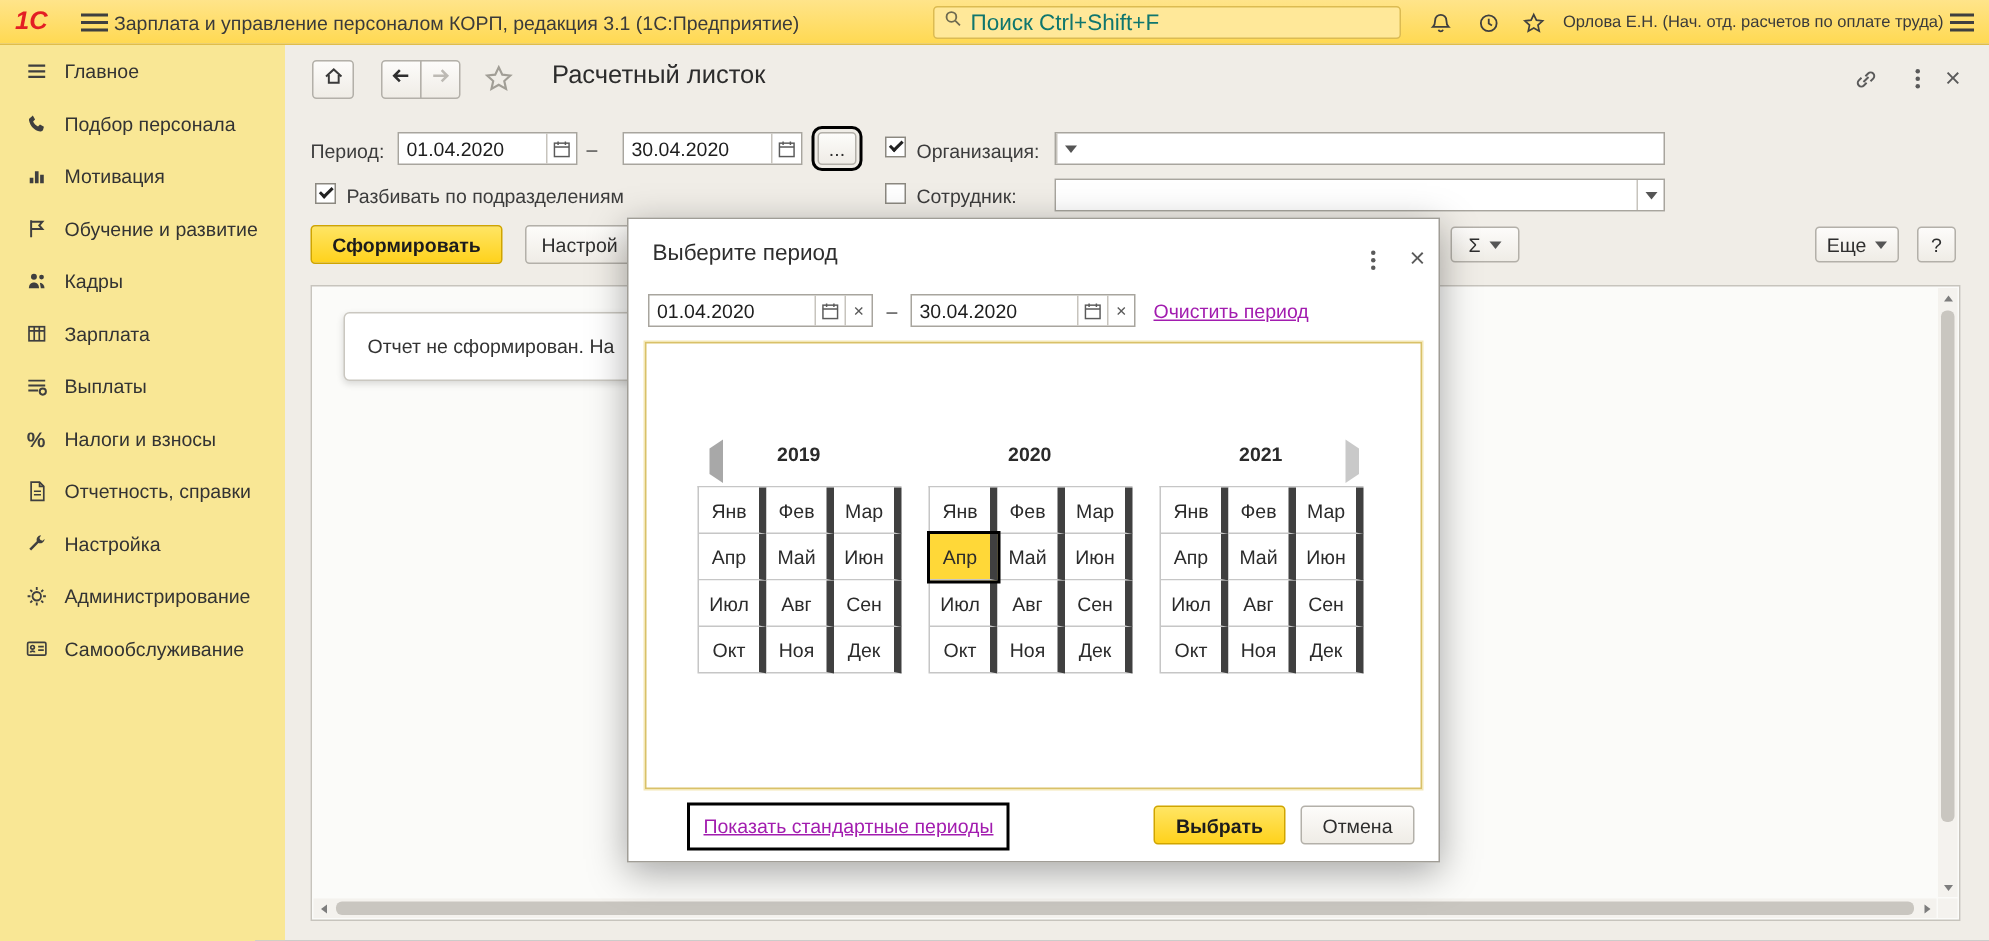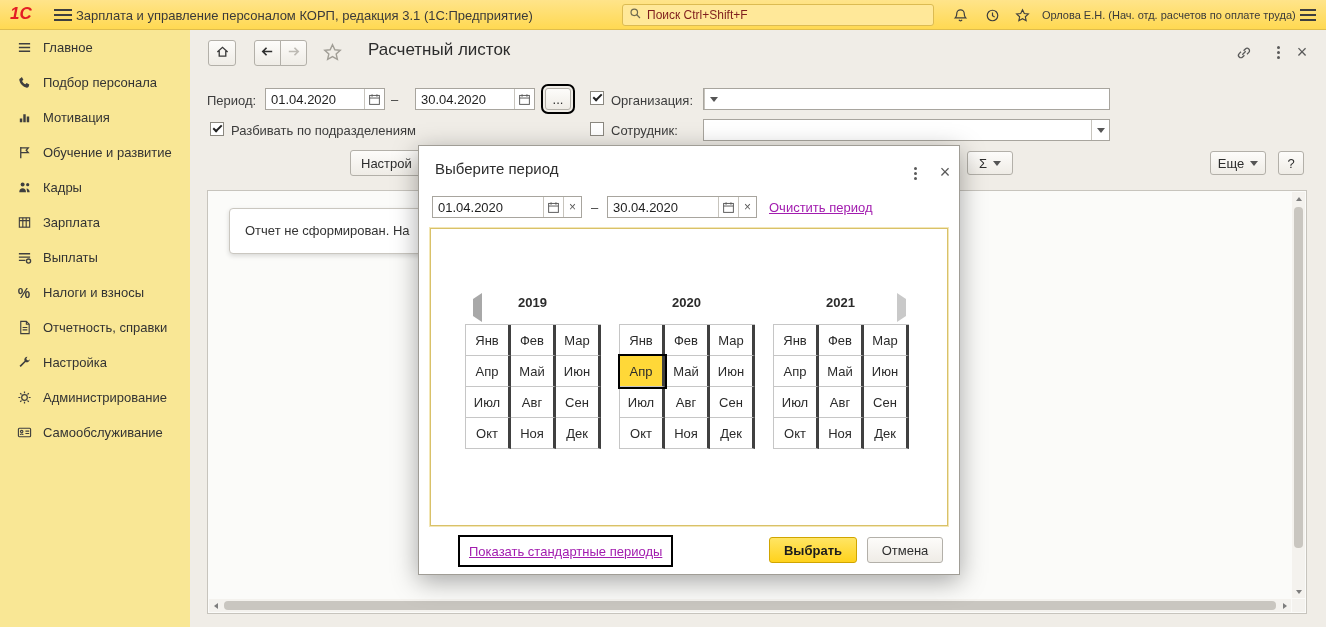--- a/index.html
+++ b/index.html
@@ -9,21 +9,21 @@
   
   .topbar { position: absolute; left: 0; top: 0; width: 1326px; height: 30px;
     background: linear-gradient(#ffe48a, #ffd952); border-bottom: 1px solid #e0bd4b; z-index: 10; }
   .logo { position: absolute; left: 10px; top: 4px; font-size: 17px; font-weight: bold; font-style: italic; color: #e31e24; }
   .hamburger { position: absolute; left: 54px; top: 9px; width: 18px; cursor: pointer; }
   .hamburger i, .svc-menu i { display: block; height: 2px; background: #3f3f3f; margin: 0 0 3px 0; }
   .topbar-title { position: absolute; left: 76px; top: 8px; font-size: 13px; color: #3a3a3a; }
   .searchbox { position: absolute; left: 622px; top: 4px; width: 312px; height: 22px;
     background: #ffe899; border: 1px solid #dcbb52; border-radius: 3px;
     display: flex; align-items: center; padding: 0 6px; gap: 5px; }
-  .searchbox .ph { font-size: 12px; color: #7f1d1d; }
+  .searchbox .ph { font-size: 15px; color: #0f766e; }
   .tb-ico { position: absolute; top: 6px; width: 20px; height: 18px; display: flex; align-items: center; justify-content: center; cursor: pointer; }
   .user-name { position: absolute; left: 1042px; top: 9px; font-size: 11px; color: #3a3a3a; cursor: pointer; }
   .svc-menu { position: absolute; left: 1300px; top: 9px; width: 16px; cursor: pointer; }
 
   
   .sidebar { position: absolute; left: 0; top: 30px; width: 190px; height: 597px; background: #f9e795; }
   .side-item { height: 35px; display: flex; align-items: center; padding-left: 16px; gap: 11px;
     font-size: 13px; color: #333; cursor: pointer; }
   .side-item .ic { width: 16px; height: 16px; display: flex; align-items: center; justify-content: center; }
   .pct { font-size: 14px; font-weight: bold; color: #3f3f3f; }
@@ -74,21 +74,21 @@
 
   
   .dialog { position: absolute; left: 418px; top: 145px; width: 542px; height: 430px; background: #fff;
     border: 1px solid #a09d96; box-shadow: 0 6px 24px rgba(0,0,0,.35); z-index: 100; }
   .dlg-title { position: absolute; left: 16px; top: 14px; font-size: 15px; color: #2e2e2e; }
   .calbox { position: absolute; left: 11px; top: 82px; width: 518px; height: 298px;
     background: #fff; border: 1px solid #d9c169; box-shadow: 0 0 0 1px #f3e7b6; }
   .yr { position: absolute; top: 66px; width: 135px; text-align: center; font-size: 13px; font-weight: bold; color: #2b2b2b; }
   .mgrid { position: absolute; top: 95px; display: grid; grid-template-columns: repeat(3, 45px);
     border-top: 1px solid #c6c6c6; border-left: 1px solid #c6c6c6; }
-  .mcell { width: 45px; height: 31px; background: #fff; border-right: 3px solid #404040; border-bottom: 1px solid #c6c6c6;
+  .mcell { width: 45px; height: 31px; background: #fff; border-right: 5px solid #404040; border-bottom: 1px solid #c6c6c6;
     display: flex; align-items: center; justify-content: center; font-size: 13px; color: #2b2b2b; cursor: pointer; }
   .mcell.sel { background: #ffd838; outline: 2px solid #000; position: relative; z-index: 2; }
   .yr-arrow { position: absolute; top: 70px; cursor: pointer; }
   .tri-l { width: 0; height: 0; border-top: 6px solid transparent; border-bottom: 6px solid transparent; border-right: 9px solid #a8a8a8; }
   .tri-r { width: 0; height: 0; border-top: 6px solid transparent; border-bottom: 6px solid transparent; border-left: 9px solid #c9c9c9; }
   .annot-off { outline: 2px solid #000; outline-offset: 2px; }
   .std-wrap { position: absolute; left: 9px; top: 391px; padding: 5px 9px; outline: 2px solid #000; margin-left: 32px; }
 </style>
 </head>
 <body>
@@ -322,20 +322,23 @@
     <span class="lbl" style="left:41px; top:93px;">Разбивать по подразделениям</span>
     <span class="checkbox" style="left:400px; top:92px;"></span>
     <span class="lbl" style="left:421px; top:93px;">Сотрудник:</span>
     <div class="input" style="left:513px; top:89px; width:407px;">
       <span class="val"></span>
       <span class="seg narrow">
           <span class="tri-d"></span>
         </span>
     </div>
 
+    <div class="btn btn-yellow" style="left:17px; top:120px; width:128px; height:26px;">
+      <span>Сформировать</span>
+    </div>
     <div class="btn" style="left:160px; top:120px; width:72px; height:26px; justify-content:flex-start; padding-left:10px; overflow:hidden;">
       <span>Настрой</span>
     </div>
     <div class="btn" style="left:777px; top:121px; width:46px; height:24px; gap:6px;">
       <span>Σ</span>
       <span class="tri-d"></span>
     </div>
     <div class="btn" style="left:1020px; top:121px; width:56px; height:24px; gap:6px;">
       <span>Еще</span>
       <span class="tri-d"></span>

